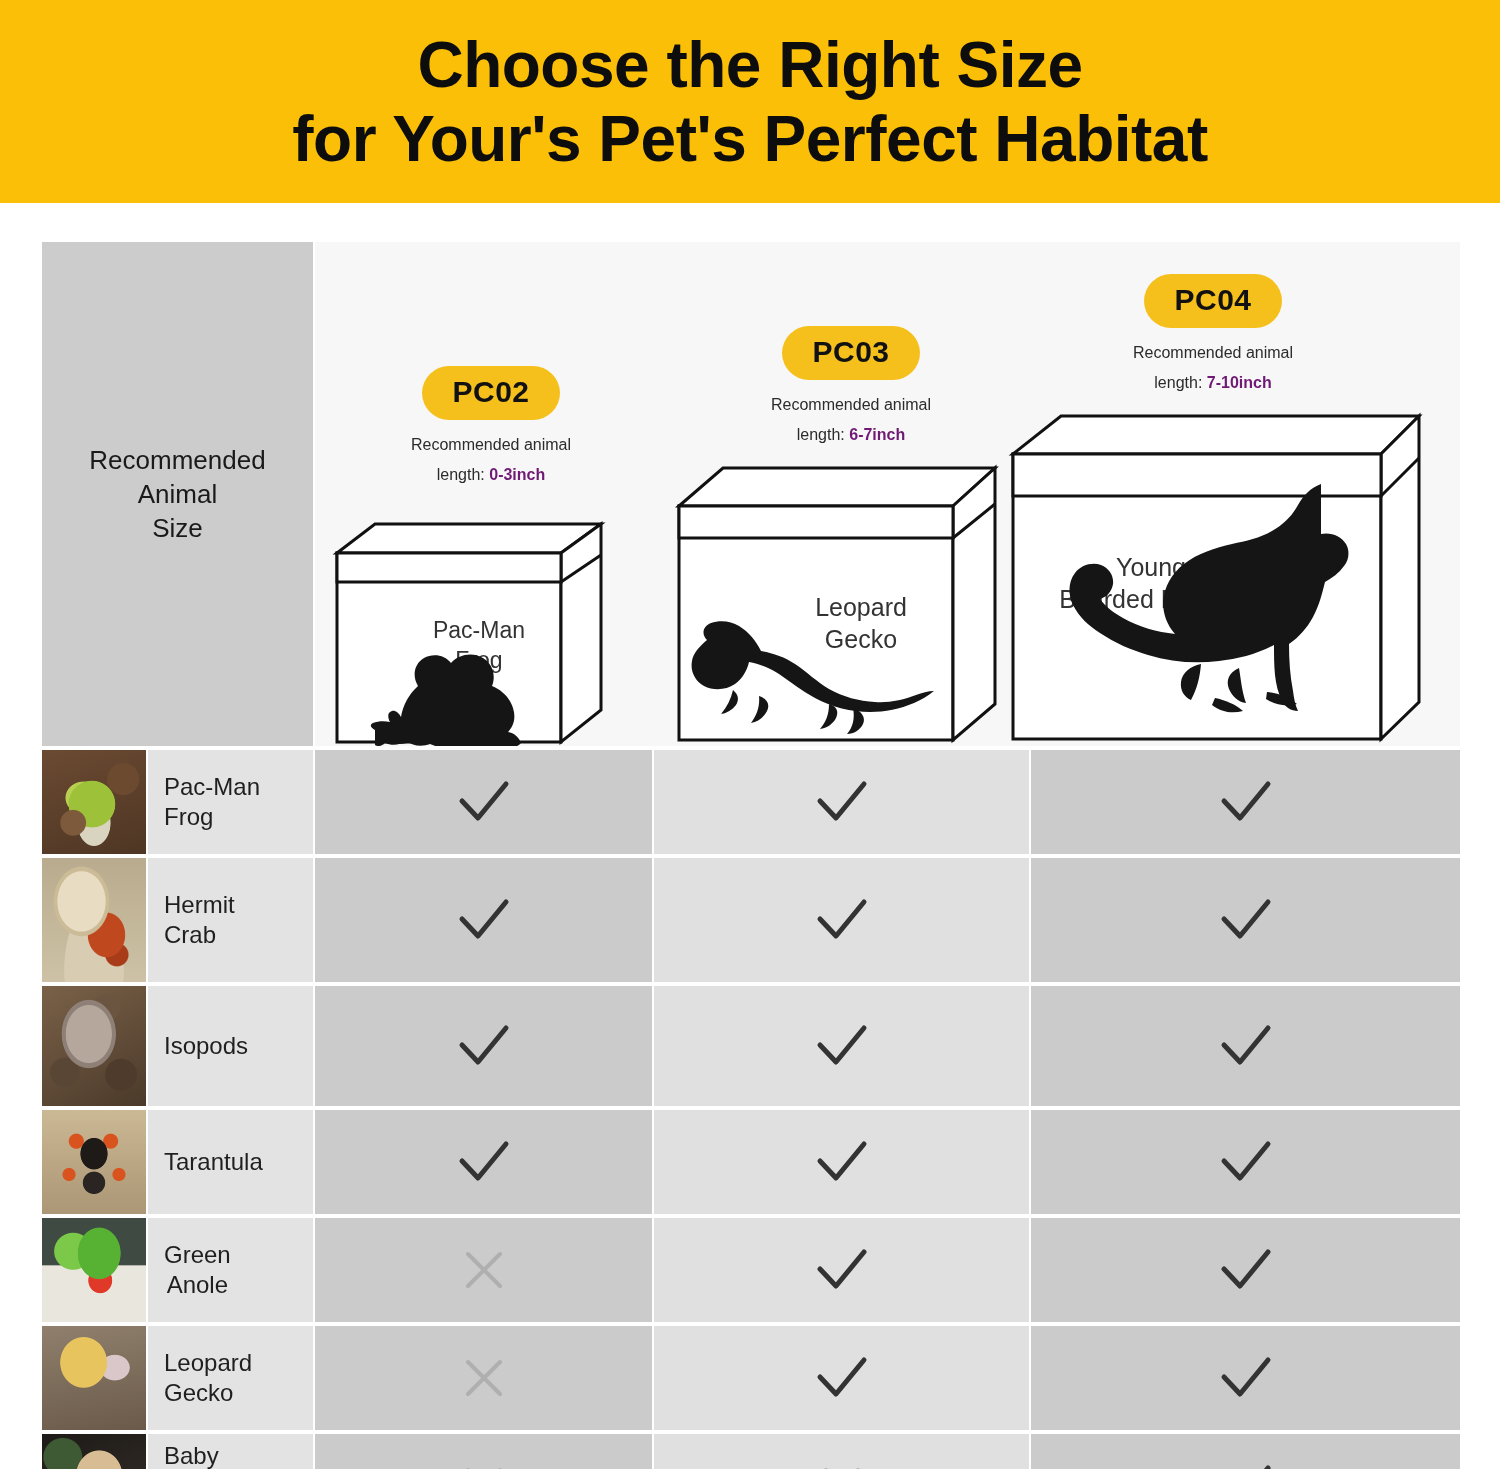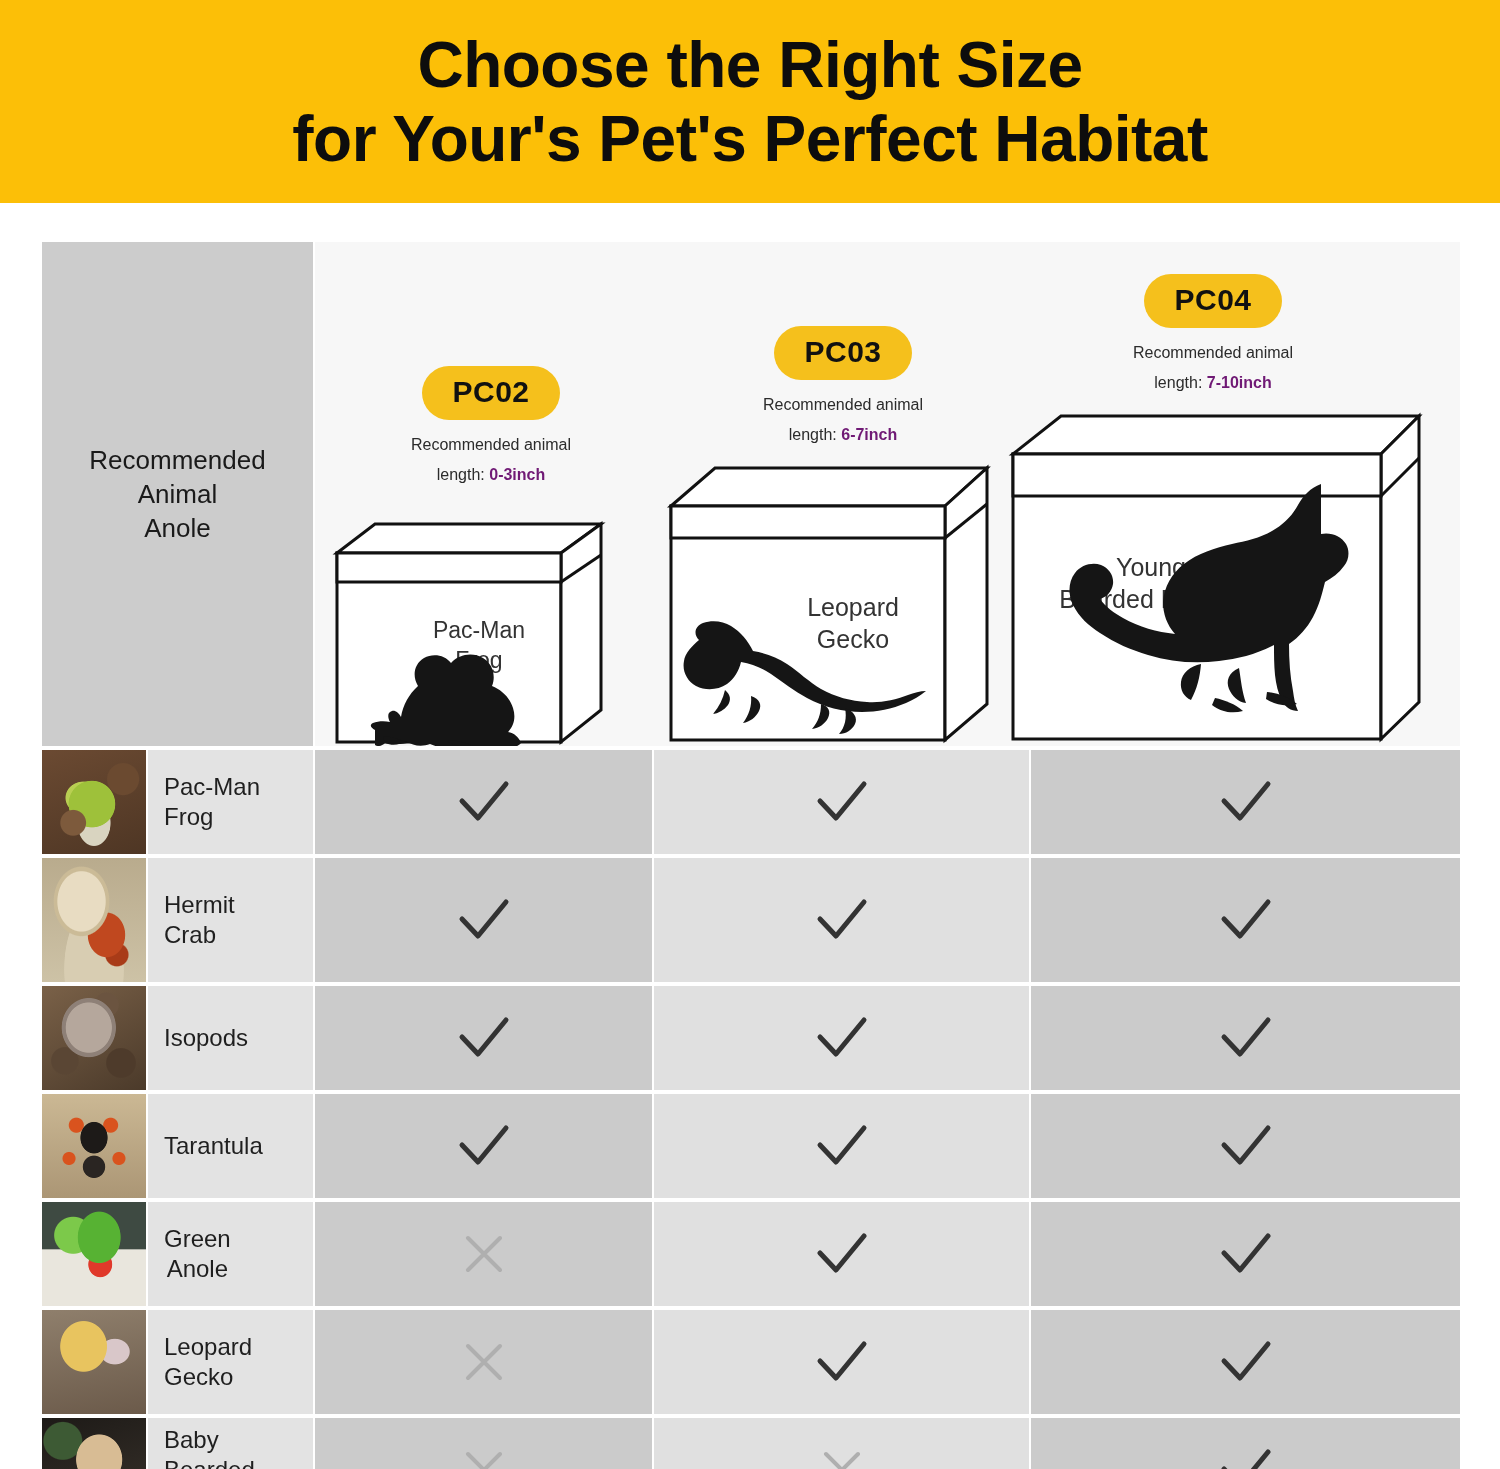--- a/index.html
+++ b/index.html
@@ -109,21 +109,21 @@
     <div class="banner-line">for Your's Pet's Perfect Habitat</div>
   </div>
 
   <div class="table">
 
     <div class="thead">
 
       <div class="thead-left">
         <div class="thead-left-text">Recommended
 Animal
-Anole</div>
+Size</div>
       </div>
 
       <div class="thead-right">
 
         <div class="sizecol" style="left:14px; width:324px;">
           <div class="cap">
             <div class="badge">PC02</div>
             <div class="rec">
               <span>Recommended animal</span><br>
               <span>length: </span><b>0-3inch</b>
@@ -149,21 +149,21 @@
                          c-3 4 -9 5 -14 3 c1 5 -1 9 -6 10 c-4 1 -8 -2 -10 -6 c-4 5 -11 7 -17 5
                          c-5 -2 -8 -6 -9 -11 c-11 5 -24 5 -35 0 c-8 3 -17 2 -24 -3 c-6 4 -14 5 -21 2
                          c-3 3 -7 4 -10 2 z"></path>
                 <path d="M55 238 c8 1 16 3 23 7 c-8 2 -17 1 -24 -3 z"></path>
                 <path d="M118 243 c9 -1 18 1 26 5 c-9 2 -19 0 -26 -5 z"></path>
               </g>
             </svg>
           </div>
         </div>
 
-        <div class="sizecol" style="left:348px; width:360px;">
+        <div class="sizecol" style="left:356px; width:360px;">
           <div class="cap">
             <div class="badge">PC03</div>
             <div class="rec">
               <span>Recommended animal</span><br>
               <span>length: </span><b>6-7inch</b>
             </div>
           </div>
           <div class="boxwrap">
             <svg width="330" height="288" viewBox="0 0 330 288" fill="none">
               <g stroke="#111" stroke-width="3" fill="#FFFFFF">
@@ -302,21 +302,21 @@
       </div>
       <div class="markcell c04">
         <span class="mark">
           <svg width="56" height="46" viewBox="0 0 56 46">
               <path d="M6 22 L22 39 L50 5" stroke="#333333" stroke-width="5" fill="none" stroke-linecap="round" stroke-linejoin="round"></path>
             </svg>
         </span>
       </div>
     </div>
 
-    <div class="row" style="height:104px; margin-top:4px;">
+    <div class="row" style="height:120px; margin-top:4px;">
       <div class="thumb">
         <div class="ph" style="background:
              radial-gradient(ellipse at 45% 40%, #b5a79c 0 28%, transparent 29%),
              radial-gradient(ellipse at 45% 40%, #8e8077 0 33%, transparent 34%),
              radial-gradient(circle at 22% 72%, #5a4634 0 12%, transparent 13%),
              radial-gradient(circle at 76% 74%, #4e3b2b 0 13%, transparent 14%),
              radial-gradient(circle at 62% 18%, #6b5440 0 11%, transparent 12%),
              linear-gradient(150deg, #7a6148, #4b3a2a);"></div>
       </div>
       <div class="namecell">

